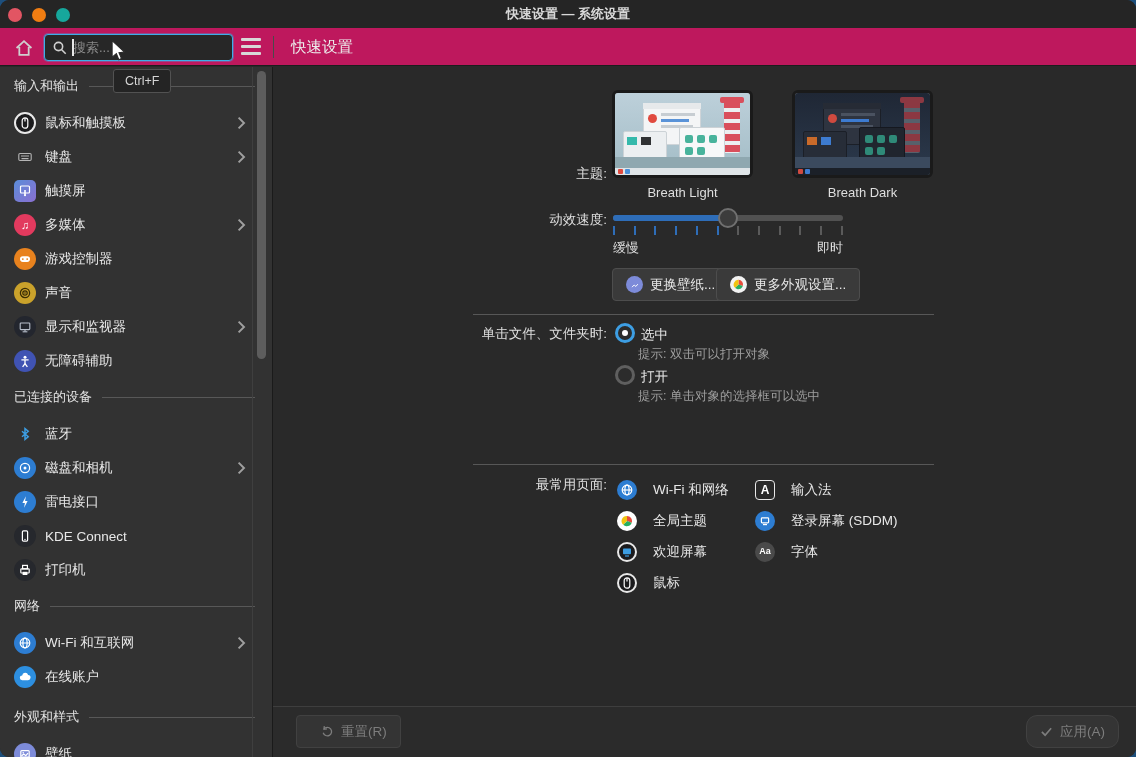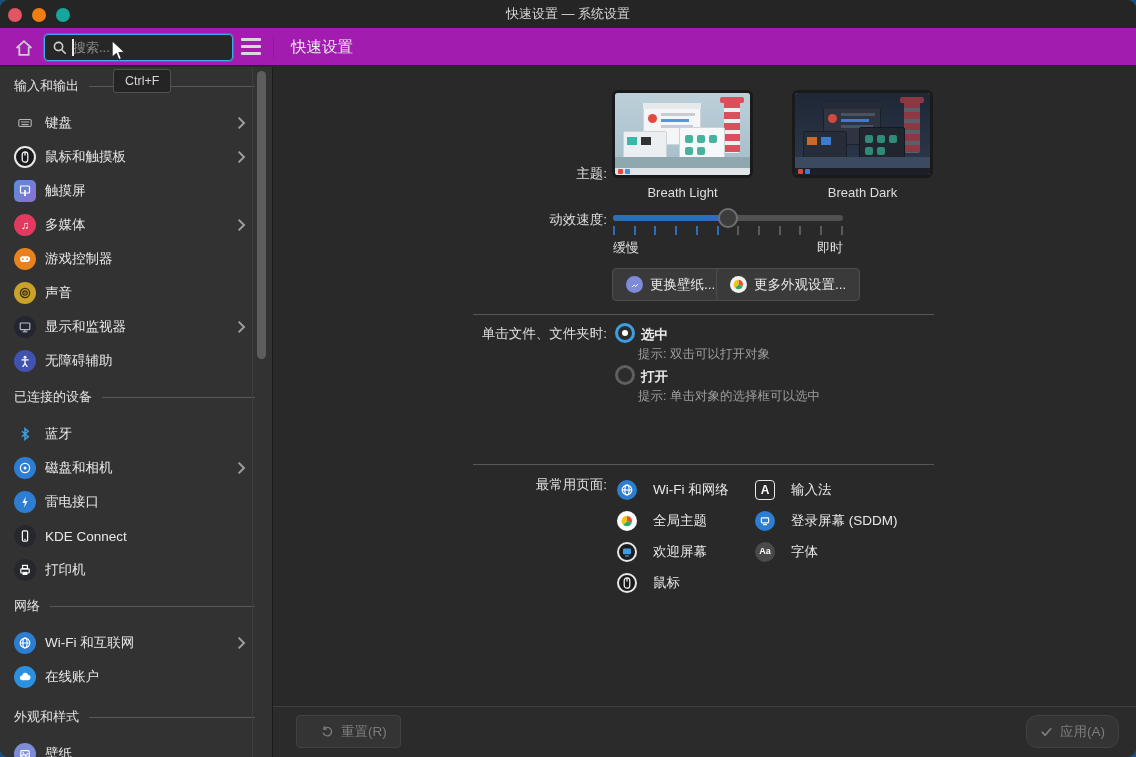--- a/index.html
+++ b/index.html
@@ -6,24 +6,24 @@
   html,body { width:1136px; height:757px; background:#1d4f7c; font-family:"Liberation Sans","DejaVu Sans",sans-serif; }
   #window { position:relative; width:1136px; height:757px; background:#292929; border-radius:9px; overflow:hidden; }
 
   
   #titlebar { position:absolute; left:0; top:0; width:100%; height:28px; background:#252525; }
   .tl { position:absolute; top:8px; width:14px; height:14px; border-radius:50%; }
   #tl-close { left:8px;  background:#e25563; }
   #tl-min   { left:32px; background:#f07d12; }
   #tl-max   { left:56px; background:#16a79c; }
   #win-title { position:absolute; left:0; right:0; top:0; height:28px; line-height:28px; text-align:center;
-               color:#d8d8d8; font-size:13px; }
+               color:#d8d8d8; font-size:13px;font-weight:bold; }
 
   
-  #toolbar { position:absolute; left:0; top:28px; width:100%; height:38px; background:#a21caf; border-bottom:1px solid #1d1d1d; }
+  #toolbar { position:absolute; left:0; top:28px; width:100%; height:38px; background:#be185d; border-bottom:1px solid #1d1d1d; }
   #home-btn { position:absolute; left:13px; top:9px; width:22px; height:22px; }
   #search-box { position:absolute; left:44px; top:6px; width:189px; height:27px; background:#272727;
                 border:1px solid #3daee9; border-radius:4px; box-shadow:0 0 0 1px rgba(61,174,233,.35); }
   #search-box svg { position:absolute; left:7px; top:5px; }
   #search-input { position:absolute; left:28px; top:1px; width:150px; height:23px; background:transparent; border:none;
                   outline:none; color:#cfcfcf; font-size:13px; font-family:inherit; }
   #search-input::placeholder { color:#8b8b8b; opacity:1; }
   #search-caret { position:absolute; left:27px; top:4px; width:1.5px; height:17px; background:#e8e8e8; }
   #hamburger { position:absolute; left:241px; top:10px; width:20px; height:17px; display:flex; flex-direction:column; justify-content:space-between; }
   #hamburger i { display:block; height:3px; background:#d8d8d8; border-radius:1px; }
@@ -80,21 +80,21 @@
   #btn-behavior { position:absolute; left:339px; top:351px; }
 
   .sep { position:absolute; left:200px; width:461px; height:1px; background:#575757; }
   #sep1 { top:247px; } #sep2 { top:397px; }
 
   .radio { position:absolute; left:342px; width:20px; height:20px; border-radius:50%; background:#2c2c2c; }
   .radio.sel { border:3px solid #3d9ee3; }
   .radio.sel::after { content:""; position:absolute; left:4px; top:4px; width:6px; height:6px; border-radius:50%; background:#fff; }
   .radio.unsel { border:3px solid #5f5f5f; }
   #radio1 { top:256px; } #radio2 { top:298px; }
-  .radio-label { position:absolute; left:368px; color:#e8e8e8; font-size:13.5px;font-weight:bold; }
+  .radio-label { position:absolute; left:368px; color:#e8e8e8; font-size:13.5px; }
   #radio1-label { top:259px; } #radio2-label { top:301px; }
   .hint { position:absolute; left:365px; color:#9f9f9f; font-size:12.5px; }
   #hint1 { top:279px; } #hint2 { top:321px; }
 
   .quick-col { position:absolute; top:407px; display:flex; flex-direction:column; }
   #quick-col-0 { left:344px; } #quick-col-1 { left:482px; }
   .quick-item { display:flex; align-items:center; height:31px; gap:16px; }
   .quick-item .q-label { color:#e8e8e8; font-size:13.5px; white-space:nowrap; }
 
   
@@ -143,40 +143,40 @@
   </svg>
   <div id="tooltip">Ctrl+F</div>
 
   <div id="sidebar">
     <div id="sidebar-sections">
         <div class="sb-header">
           <span class="hdr-label">输入和输出</span>
           <span class="hdr-line"></span>
         </div>
         <div class="sb-item">
+          <span class="icn ring" style="background: rgb(27, 27, 29);">
+            <svg width="14" height="14" viewBox="0 0 14 14">
+              <rect x="4.2" y="1.8" width="5.6" height="10.4" rx="2.8" stroke="#fff" fill="none" stroke-width="1.2"></rect>
+              <line x1="7" y1="2" x2="7" y2="5.5" stroke="#fff" fill="none" stroke-width="1.2"></line>
+            </svg>
+          </span>
+          <span class="sb-label">鼠标和触摸板</span>
+          <span class="sb-chevron"><svg width="12" height="18" viewBox="0 0 10 14">
+              <path d="M3 2.5 L7.5 7 L3 11.5" fill="none" stroke="#a0a0a0" stroke-width="1.6"></path>
+            </svg></span>
+        </div>
+        <div class="sb-item">
           <span class="icn flat" style="background: transparent;">
             <svg width="14" height="14" viewBox="0 0 14 14">
               <rect x="0.8" y="3.5" width="12.4" height="7" rx="1.2" stroke="#b5b5b5" fill="none" stroke-width="1.1"></rect>
               <line x1="3" y1="6" x2="11" y2="6" stroke="#b5b5b5" stroke-width="1"></line>
               <line x1="3.5" y1="8.6" x2="10.5" y2="8.6" stroke="#b5b5b5" stroke-width="1.2"></line>
             </svg>
           </span>
           <span class="sb-label">键盘</span>
-          <span class="sb-chevron"><svg width="12" height="18" viewBox="0 0 10 14">
-              <path d="M3 2.5 L7.5 7 L3 11.5" fill="none" stroke="#a0a0a0" stroke-width="1.6"></path>
-            </svg></span>
-        </div>
-        <div class="sb-item">
-          <span class="icn ring" style="background: rgb(27, 27, 29);">
-            <svg width="14" height="14" viewBox="0 0 14 14">
-              <rect x="4.2" y="1.8" width="5.6" height="10.4" rx="2.8" stroke="#fff" fill="none" stroke-width="1.2"></rect>
-              <line x1="7" y1="2" x2="7" y2="5.5" stroke="#fff" fill="none" stroke-width="1.2"></line>
-            </svg>
-          </span>
-          <span class="sb-label">鼠标和触摸板</span>
           <span class="sb-chevron"><svg width="12" height="18" viewBox="0 0 10 14">
               <path d="M3 2.5 L7.5 7 L3 11.5" fill="none" stroke="#a0a0a0" stroke-width="1.6"></path>
             </svg></span>
         </div>
         <div class="sb-item">
           <span class="icn square" style="background: linear-gradient(135deg, rgb(91, 141, 217), rgb(138, 111, 209));">
             <svg width="14" height="14" viewBox="0 0 14 14">
               <rect x="2.5" y="2" width="9" height="7" rx="1" stroke="#fff" fill="none" stroke-width="1.2"></rect>
               <line x1="7" y1="6" x2="7" y2="10.5" stroke="#fff" stroke-width="1.6"></line>
               <circle cx="7" cy="11.2" r="1.1" fill="#fff"></circle>

